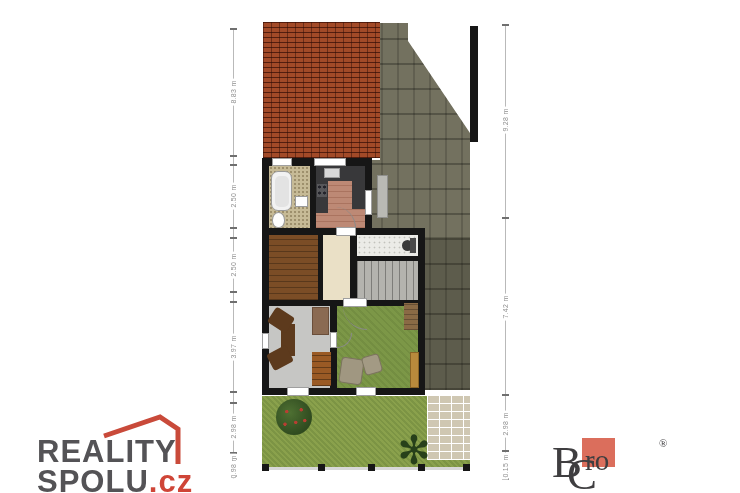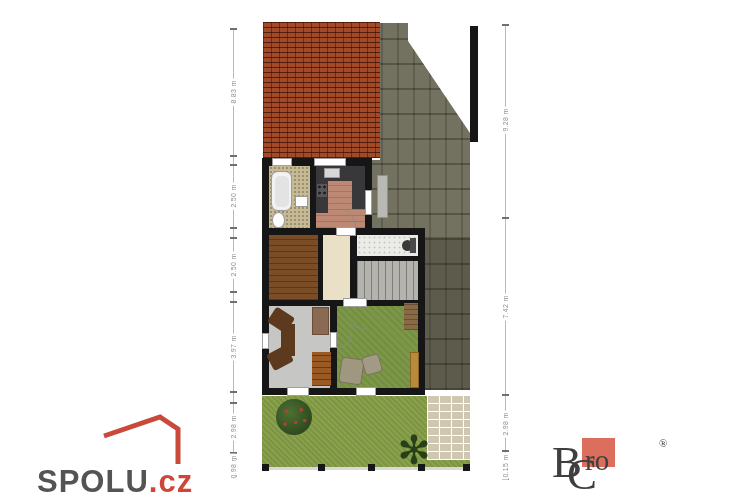--- a/index.html
+++ b/index.html
@@ -224,20 +224,21 @@
   <div class="abs tick" style="left:505px;top:450px;"></div>
   <div class="abs tick" style="left:505px;top:478px;"></div>
   <span class="vlabel" style="left:505px;top:120px;">9.28 m</span>
   <span class="vlabel" style="left:505px;top:307px;">7.42 m</span>
   <span class="vlabel" style="left:505px;top:424px;">2.98 m</span>
   <span class="vlabel" style="left:505px;top:466px;">0.15 m</span>
 
   <svg class="abs" style="left:100px;top:414px;" width="85" height="55" viewBox="0 0 85 55">
     <polyline points="4,22 60,3 78,15 78,50" fill="none" stroke="#c94a3a" stroke-width="5" stroke-linejoin="miter"></polyline>
   </svg>
+  <div class="abs rs-word" style="left:37px;top:436px;">REALITY</div>
   <div class="abs rs-word" style="left:37px;top:466px;">
     <span>SPOLU</span><span class="rs-red">.cz</span>
   </div>
 
   <div class="abs bc-box" style="left:582px;top:438px;width:33px;height:29px;"></div>
   <span class="abs bc-serif bc-big" style="left:552px;top:440px;">B</span>
   <span class="abs bc-serif bc-small" style="left:585px;top:446px;">ro</span>
   <span class="abs bc-serif bc-small" style="left:614px;top:443px;margin-top:46px;">ker</span>
   <span class="abs bc-serif" style="left:659px;top:438px;font-size:11px;">®</span>
   <span class="abs bc-serif bc-big" style="left:567px;top:452px;">C</span>

